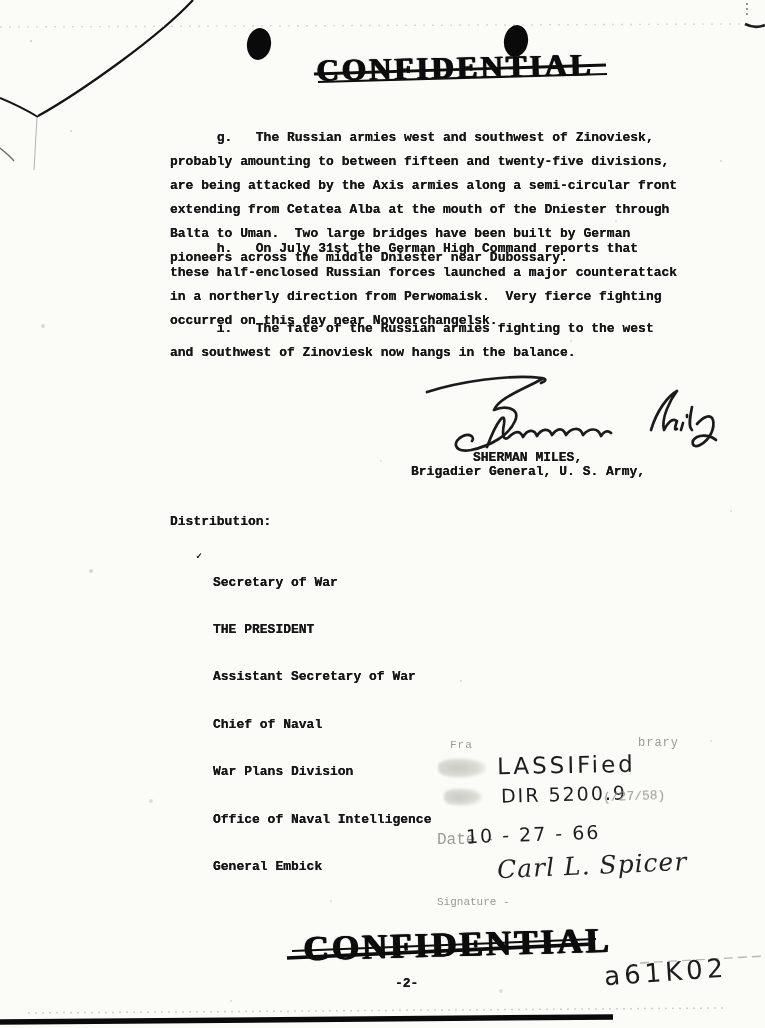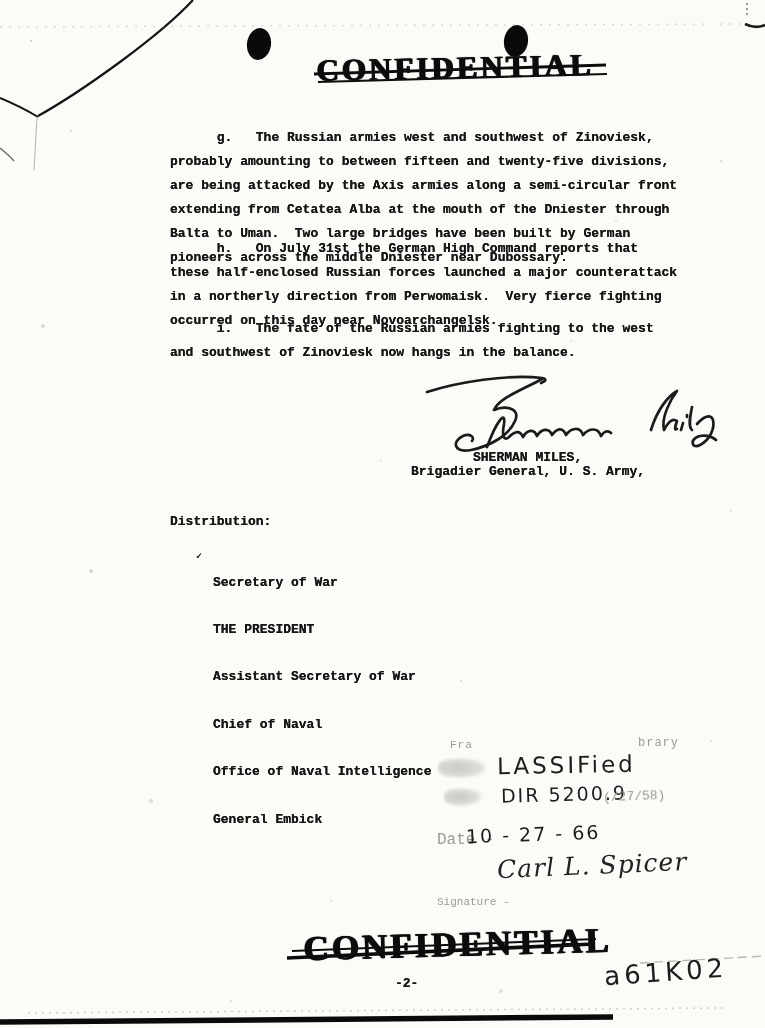--- a/index.html
+++ b/index.html
@@ -106,20 +106,21 @@
   <div class="abs typed" style="left:473px;top:446px;">SHERMAN MILES,</div>
   <div class="abs typed" style="left:411px;top:460px;">Brigadier General, U. S. Army,</div>
 
   <div class="abs typed" style="left:170px;top:510px;">Distribution:</div>
   <div class="abs typed" style="left:196px;top:545px;font-size:10px;">✓</div>
   <div class="abs typed dist-list" style="left:213px;top:543px;line-height:15.8px;">
     <div>Secretary of War</div>
     <div>THE PRESIDENT</div>
     <div>Assistant Secretary of War</div>
     <div>Chief of Naval</div>
+    <div>War Plans Division</div>
     <div>Office of Naval Intelligence</div>
     <div>General Embick</div>
   </div>
 
   <div class="abs faint" style="left:450px;top:739px;font-size:11px;letter-spacing:1px;">Fra</div>
   <div class="abs faint" style="left:638px;top:736px;font-size:12px;letter-spacing:1px;">brary</div>
   <div class="abs smudge" style="left:438px;top:758px;width:48px;height:20px;"></div>
   <div class="abs hand" style="left:497px;top:752px;font-size:23px;letter-spacing:3px;transform:rotate(-1deg);">LASSIFied</div>
   <div class="abs smudge" style="left:444px;top:788px;width:38px;height:18px;"></div>
   <div class="abs hand" style="left:501px;top:783px;font-size:19px;letter-spacing:2px;transform:rotate(-1.5deg);">DIR 5200.9</div>

